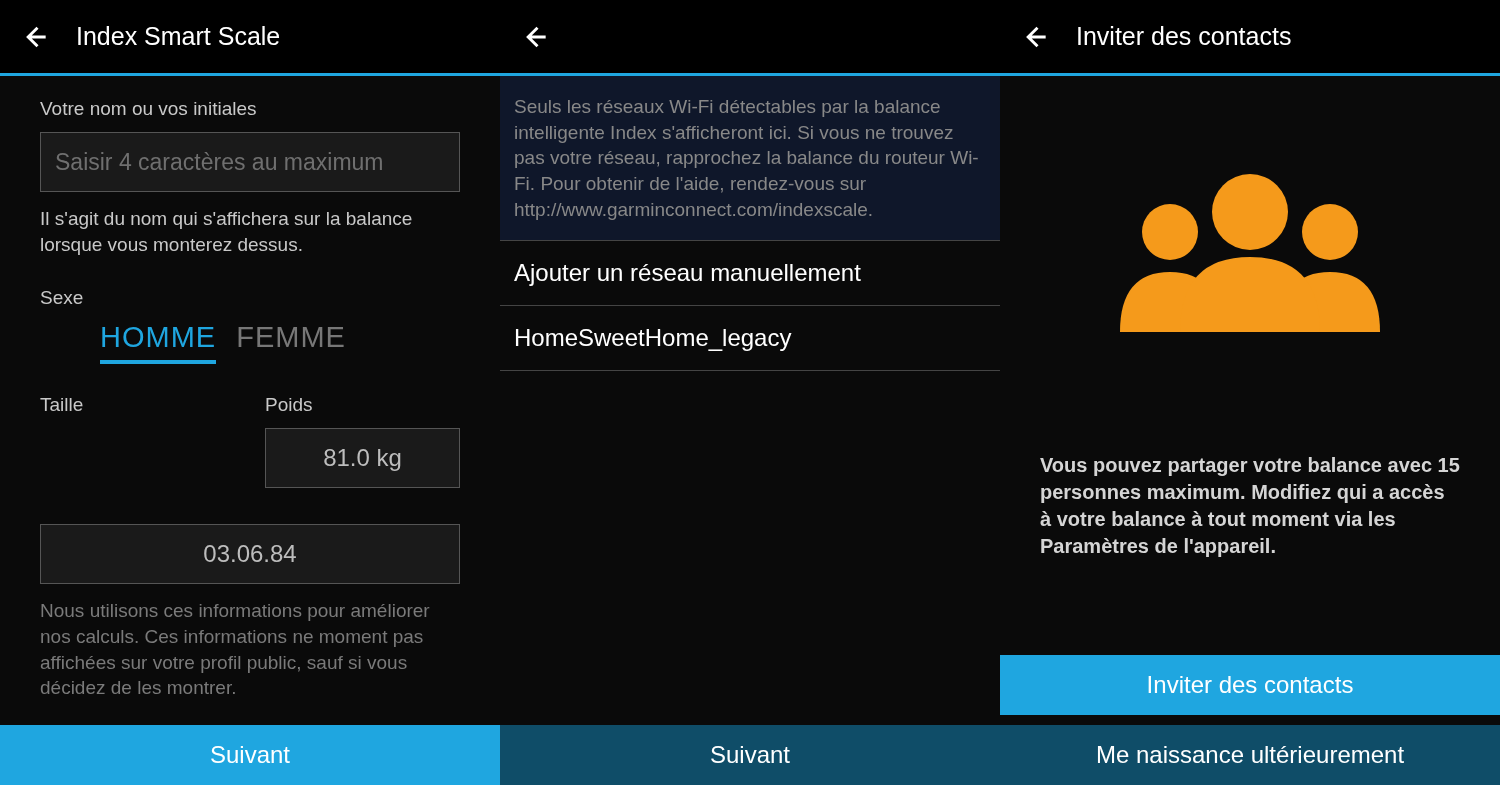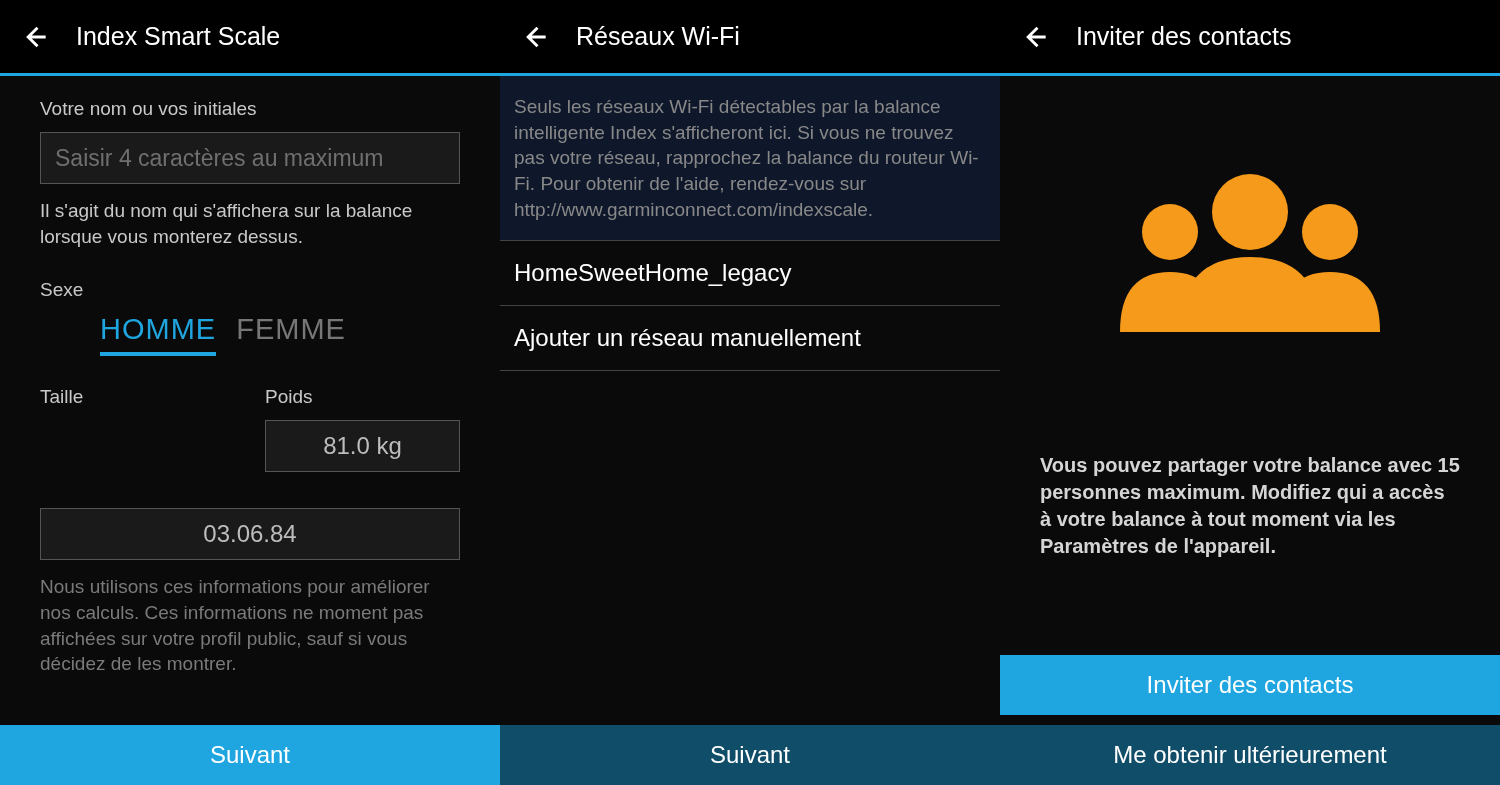--- a/index.html
+++ b/index.html
@@ -45,21 +45,21 @@
     overflow: hidden;
   }
   .label {
     font-size: 19px;
     color: #c9c9c9;
     margin-bottom: 12px;
   }
   .field {
     border: 1px solid #555;
     background: #1a1a1a;
-    height: 52px;
+    height: 60px;
     display: flex;
     align-items: center;
     justify-content: center;
     color: #bdbdbd;
     font-size: 24px;
     margin-bottom: 14px;
   }
   .name-field {
     justify-content: flex-start;
     padding: 0 14px;
@@ -200,26 +200,25 @@
   </div>
 </div>
 
 <div class="screen s2">
   <div class="header">
     <span class="back">
       <svg viewBox="0 0 24 24" fill="none" stroke="#fff" stroke-width="2.5">
           <path d="M15 4 L7 12 L15 20 M7 12 H22"></path>
         </svg>
     </span>
-    <span class="title">Réseaux Wi-Fi</span>
   </div>
   <div class="content">
     <div class="info">Seuls les réseaux Wi-Fi détectables par la balance intelligente Index s'afficheront ici. Si vous ne trouvez pas votre réseau, rapprochez la balance du routeur Wi-Fi. Pour obtenir de l'aide, rendez-vous sur http://www.garminconnect.com/indexscale.</div>
+    <div class="list-item">Ajouter un réseau manuellement</div>
     <div class="list-item">HomeSweetHome_legacy</div>
-    <div class="list-item">Ajouter un réseau manuellement</div>
   </div>
   <div class="btn-stack">
     <div class="secondary-btn">Suivant</div>
   </div>
 </div>
 
 <div class="screen s3">
   <div class="header">
     <span class="back">
       <svg viewBox="0 0 24 24" fill="none" stroke="#fff" stroke-width="2.5">
@@ -241,15 +240,15 @@
 
           <circle cx="150" cy="50" r="38"></circle>
           <path d="M80 170 Q80 95 150 95 Q220 95 220 170 Z"></path>
         </g>
       </svg>
     </div>
     <div class="desc">Vous pouvez partager votre balance avec 15 personnes maximum. Modifiez qui a accès à votre balance à tout moment via les Paramètres de l'appareil.</div>
   </div>
   <div class="btn-stack">
     <div class="primary-btn" style="margin-bottom:10px">Inviter des contacts</div>
-    <div class="secondary-btn">Me obtenir ultérieurement</div>
+    <div class="secondary-btn">Me naissance ultérieurement</div>
   </div>
 </div>
 
 </body></html>

